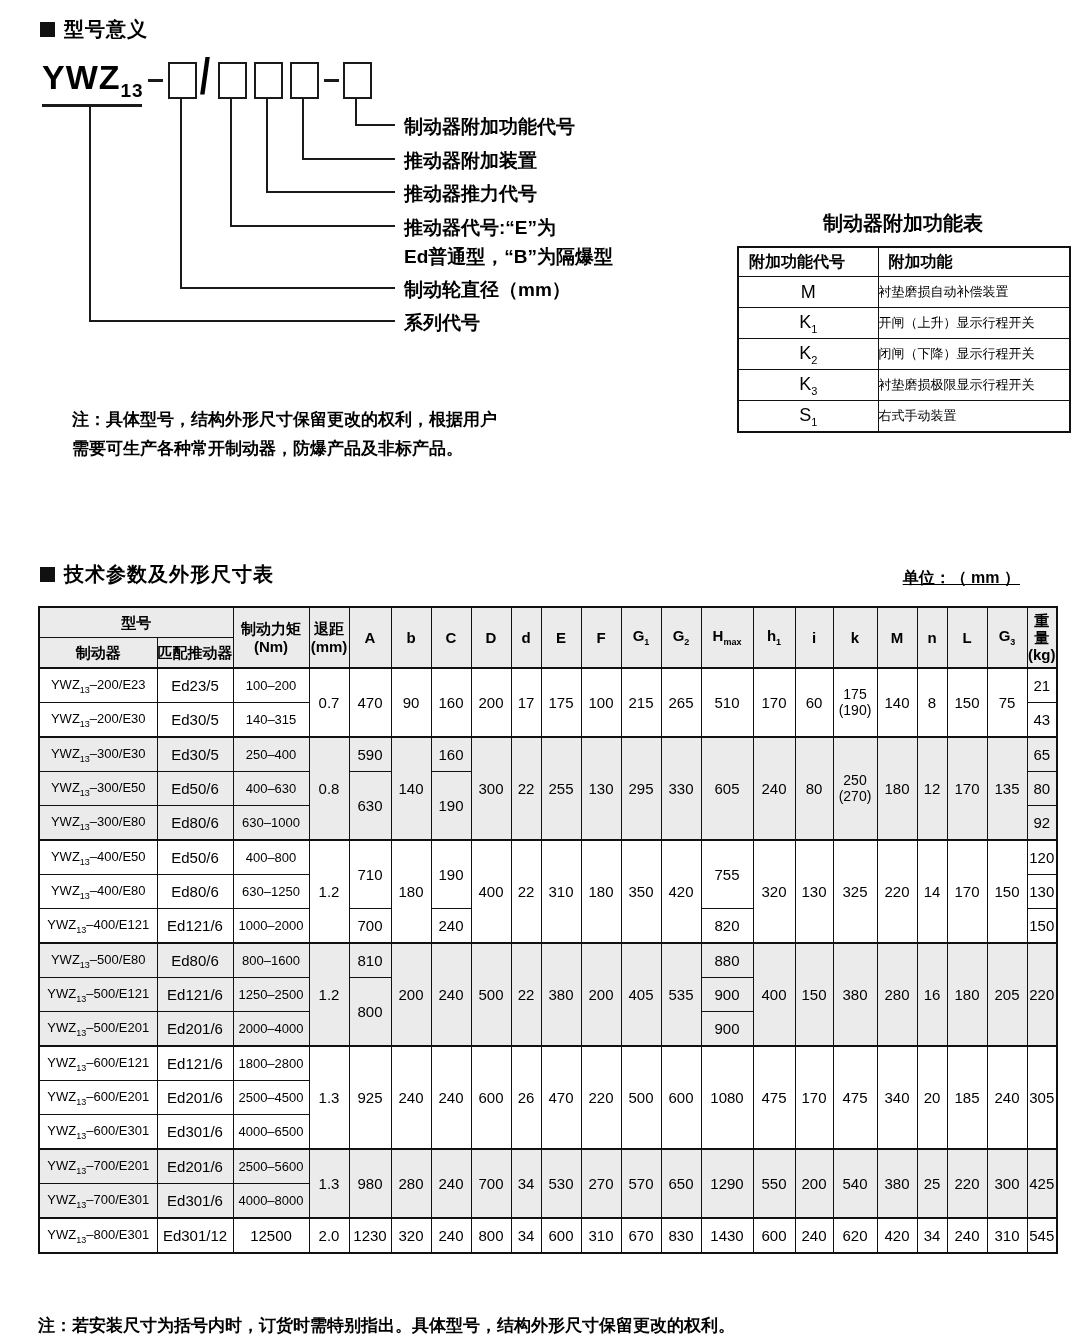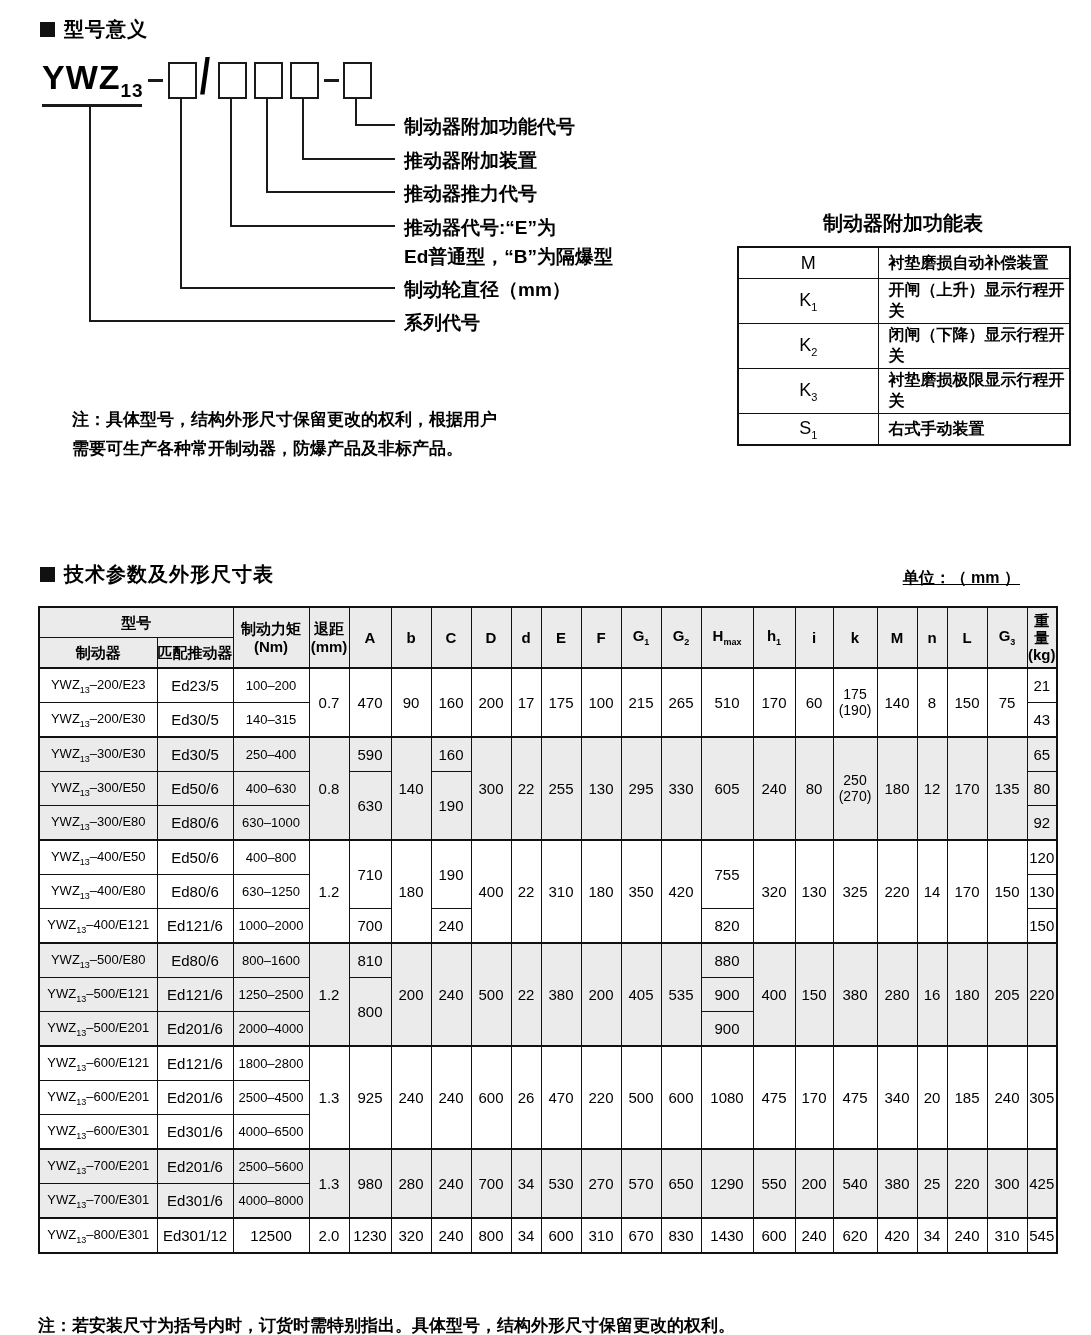--- a/index.html
+++ b/index.html
@@ -15,21 +15,21 @@
   .model-code{position:absolute;font-size:34px;font-weight:bold;letter-spacing:1px;}
   .model-code sub{font-size:19px;}
   .slash{position:absolute;font-size:50px;font-weight:bold;line-height:1;transform:scaleX(.75);}
   
   .ft-title{font-size:20px;font-weight:bold;text-align:center;}
   table.ft{border-collapse:collapse;table-layout:fixed;width:332px;border:2px solid #111;}
   table.ft th,table.ft td{border:1.5px solid #111;height:28px;overflow:hidden;}
   table.ft th{font-size:16px;font-weight:bold;text-align:left;padding:0 0 0 10px;}
   td.ft-code{text-align:center;font-size:18px;}
   td.ft-code sub{font-size:11px;}
-  td.ft-func{font-size:16px;font-weight:bold;padding-left:10px;}
+  td.ft-func{font-size:13px;font-weight:normal;padding-left:0;}
   
   .unit-label{font-size:16px;font-weight:bold;text-align:right;}
   table.spec{border-collapse:collapse;table-layout:fixed;width:1018px;border:2.5px solid #111;}
   table.spec th,table.spec td{border:1px solid #111;text-align:center;vertical-align:middle;padding:0;height:33px;overflow:hidden;font-size:15px;}
   table.spec tr.hrow th{background:#ebebeb;font-weight:bold;font-size:15px;white-space:pre-line;line-height:1.15;}
   table.spec tr.hrow1 th{height:29px;}
   table.spec tr.hrow2 th{height:29px;border-bottom-width:2px;margin-top:22px;}
   table.spec th sub,table.spec td sub{font-size:9px;}
   table.spec td.model{font-size:13px;}
   table.spec td.rng{font-size:13px;}
@@ -84,20 +84,24 @@
 <div class="abs note" style="left:72px;top:390px;width:480px;margin-top:16px;">注：具体型号，结构外形尺寸保留更改的权利，根据用户
 需要可生产各种常开制动器，防爆产品及非标产品。</div>
 
 <div class="abs ft-title" style="left:737px;top:210px;width:332px;">制动器附加功能表</div>
 <table class="ft abs" style="left:737px;top:246px;">
   <colgroup>
       <col style="width:140px">
       <col style="width:192px">
     </colgroup>
   <tbody>
+    <tr>
+      <th>附加功能代号</th>
+      <th>附加功能</th>
+    </tr>
   <tr>
         <td class="ft-code">M</td>
         <td class="ft-func">衬垫磨损自动补偿装置</td>
       </tr>
       <tr>
         <td class="ft-code">K<sub>1</sub></td>
         <td class="ft-func">开闸（上升）显示行程开关</td>
       </tr>
       <tr>
         <td class="ft-code">K<sub>2</sub></td>

